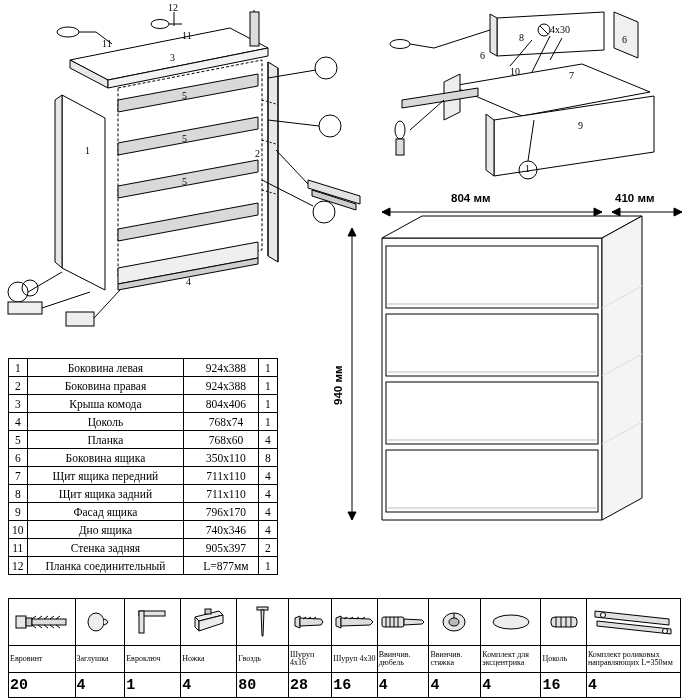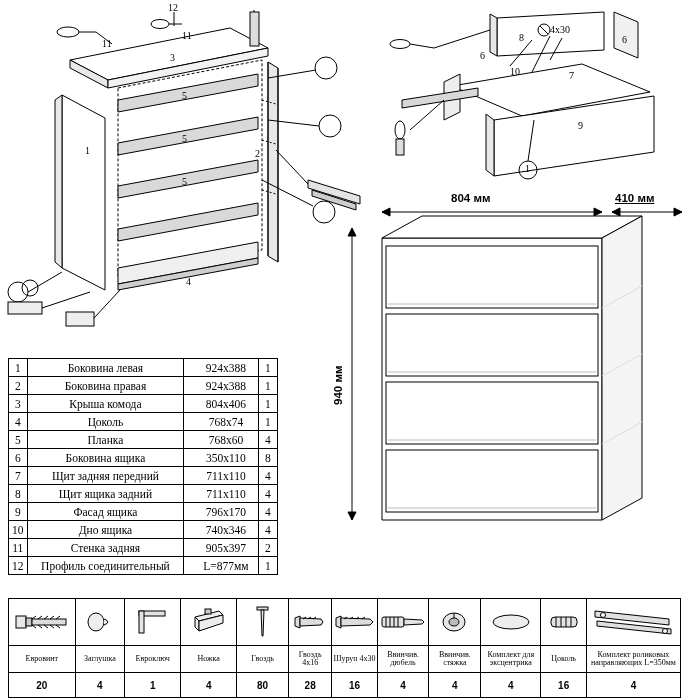--- a/index.html
+++ b/index.html
@@ -31,26 +31,26 @@
   #parts-table td.sz{width:62px;text-align:center;padding-left:12px;}
   #parts-table td.qt{width:16px;text-align:center;}
 
   
   #hw-title{
     position:absolute;left:0;top:578px;width:689px;text-align:center;
     font-size:15.5px;
   }
   #hw-table{
     position:absolute;left:8px;top:598px;width:673px;
-    border-collapse:collapse;font-size:8px;text-align:center;
+    border-collapse:collapse;font-size:8px;text-align:left;
   }
   #hw-table td{border:1px solid #000;vertical-align:middle;}
   #hw-table tr.icons td{height:46px;padding:0;}
   #hw-table tr.names td{height:26px;padding:0 1px;line-height:8.5px;font-size:8px;}
-  #hw-table tr.counts td{height:22px;font-size:10px;font-weight:bold;font-family:Liberation Sans, sans-serif;}
+  #hw-table tr.counts td{height:22px;font-size:15px;font-weight:bold;font-family:Liberation Mono, monospace;}
 
   .hwicon{display:block;margin:0 auto;}
 
   
   .lbl{position:absolute;font-size:10px;font-family:"Liberation Serif",serif;}
 
   
   .dimlbl{position:absolute;font-size:11.5px;font-weight:bold;font-family:"Liberation Sans",sans-serif;}
   .dimlbl.vert{transform:rotate(-90deg);transform-origin:left top;}
 </style>
@@ -212,21 +212,21 @@
           <line x1="58" y1="318" x2="266" y2="318"></line>
         </g>
         <g stroke="#dddddd">
           <line x1="272" y1="118" x2="312" y2="96"></line>
           <line x1="272" y1="186" x2="312" y2="164"></line>
           <line x1="272" y1="254" x2="312" y2="232"></line>
         </g>
       </g>
     </svg>
     <div class="dimlbl" style="left:121px;top:2px;">804 мм</div>
-    <div class="dimlbl" style="left:285px;top:2px;text-decoration:underline;">410 мм</div>
+    <div class="dimlbl" style="left:285px;top:2px;">410 мм</div>
     <div class="dimlbl vert" style="left:2px;top:215px;">940 мм</div>
   </div>
 
   <table id="parts-table">
     <tbody>
       <tr>
           <td class="num">1</td>
           <td class="nm">Боковина левая</td>
           <td class="sz">924x388</td>
           <td class="qt">1</td>
@@ -256,21 +256,21 @@
           <td class="qt">4</td>
         </tr>
       <tr>
           <td class="num">6</td>
           <td class="nm">Боковина ящика</td>
           <td class="sz">350x110</td>
           <td class="qt">8</td>
         </tr>
       <tr>
           <td class="num">7</td>
-          <td class="nm">Щит задняя передний</td>
+          <td class="nm">Щит ящика передний</td>
           <td class="sz">711x110</td>
           <td class="qt">4</td>
         </tr>
       <tr>
           <td class="num">8</td>
           <td class="nm">Щит ящика задний</td>
           <td class="sz">711x110</td>
           <td class="qt">4</td>
         </tr>
       <tr>
@@ -286,21 +286,21 @@
           <td class="qt">4</td>
         </tr>
       <tr>
           <td class="num">11</td>
           <td class="nm">Стенка задняя</td>
           <td class="sz">905x397</td>
           <td class="qt">2</td>
         </tr>
       <tr>
           <td class="num">12</td>
-          <td class="nm">Профиль соединительный</td>
+          <td class="nm">Планка соединительный</td>
           <td class="sz">L=877мм</td>
           <td class="qt">1</td>
         </tr>
     </tbody>
   </table>
 
 
   <table id="hw-table">
     <tbody>
       <tr class="icons">
@@ -410,21 +410,21 @@
             </g>
           </svg>
         </td>
       </tr>
       <tr class="names">
         <td>Евровинт</td>
         <td>Заглушка</td>
         <td>Евроключ</td>
         <td>Ножка</td>
         <td>Гвоздь</td>
-        <td>Гвоздь 4х16</td>
+        <td>Шуруп 4х16</td>
         <td>Шуруп 4х30</td>
         <td>Ввинчив. дюбель</td>
         <td>Ввинчив. стяжка</td>
         <td>Комплект для эксцентрика</td>
         <td>Цоколь</td>
         <td>Комплект роликовых направляющих L=350мм</td>
       </tr>
       <tr class="counts">
         <td>20</td>
         <td>4</td>

